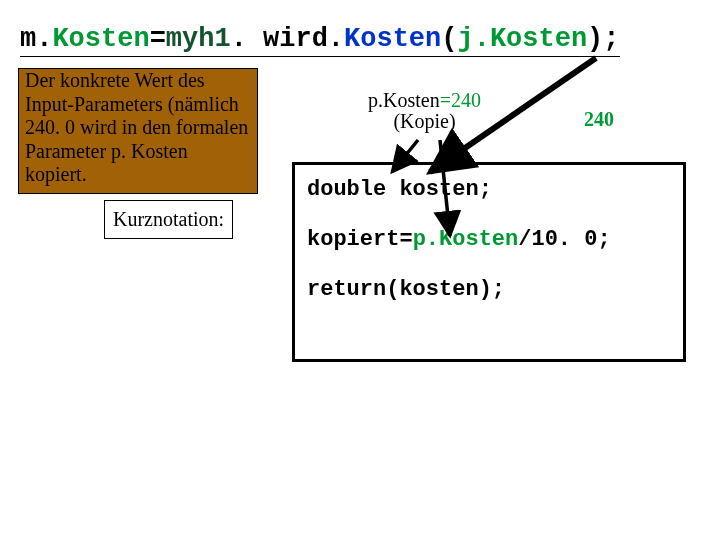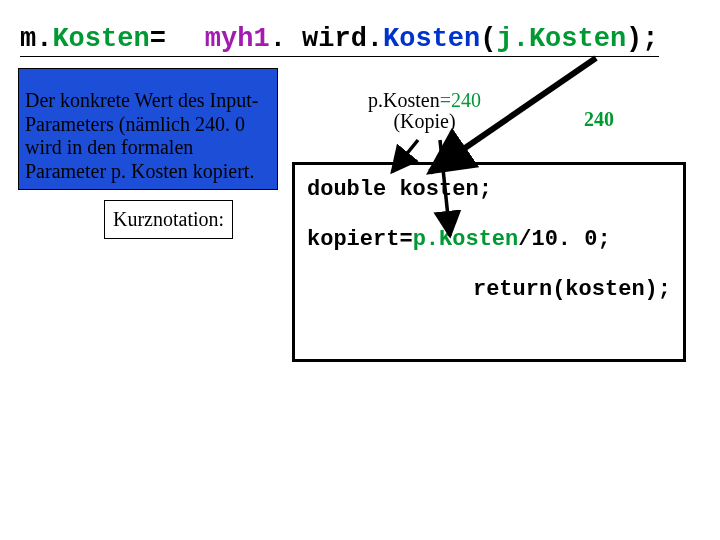--- a/index.html
+++ b/index.html
@@ -17,34 +17,34 @@
     left: 20px;
     top: 24px;
     font-family: "Courier New", monospace;
     font-size: 27px;
     font-weight: bold;
     border-bottom: 1.5px solid #000;
     padding-bottom: 2px;
     white-space: nowrap;
   }
   .green { color: #009933; }
-  .magenta { color: #a21caf; margin-left: 39px; }
+  .magenta { color: #14532d; }
   .blue { color: #0033cc; }
 
   .desc-box {
     position: absolute;
     left: 18px;
     top: 68px;
-    width: 260px;
+    width: 240px;
     border: 1.5px solid #000;
-    padding: 20px 6px 6px 6px;
+    padding: 0 6px 6px 6px;
     font-size: 20px;
     line-height: 1.18;
     color: #000;
-    background: #1d4ed8;
+    background: #a16207;
   }
 
   .kurznot {
     position: absolute;
     left: 104px;
     top: 200px;
     border: 1.5px solid #000;
     padding: 7px 8px;
     font-size: 20px;
     background: #fff;
@@ -80,21 +80,21 @@
     width: 394px;
     height: 200px;
     border: 3px solid #000;
     font-family: "Courier New", monospace;
     font-size: 22px;
     font-weight: bold;
     padding: 12px 12px;
     line-height: 1.18;
   }
   .code-box .row { margin-bottom: 24px; white-space: nowrap; }
-  .code-box .row:last-child { margin-bottom: 0; text-align: right; }
+  .code-box .row:last-child { margin-bottom: 0; }
 
   .svg-layer {
     position: absolute;
     left: 0; top: 0;
     width: 720px; height: 540px;
     pointer-events: none;
   }
 </style>
 </head>
 <body>

